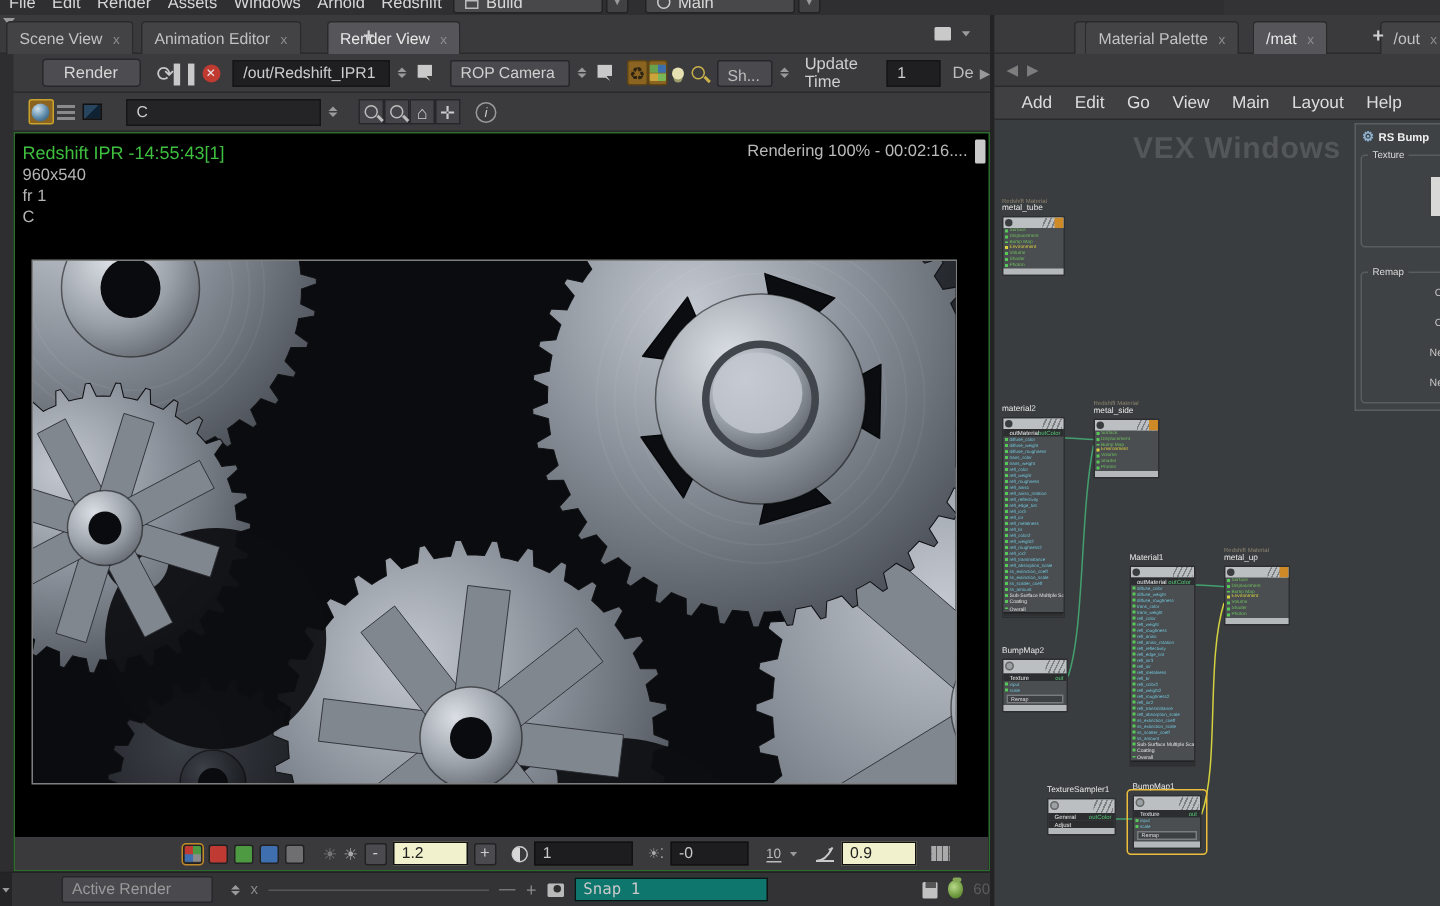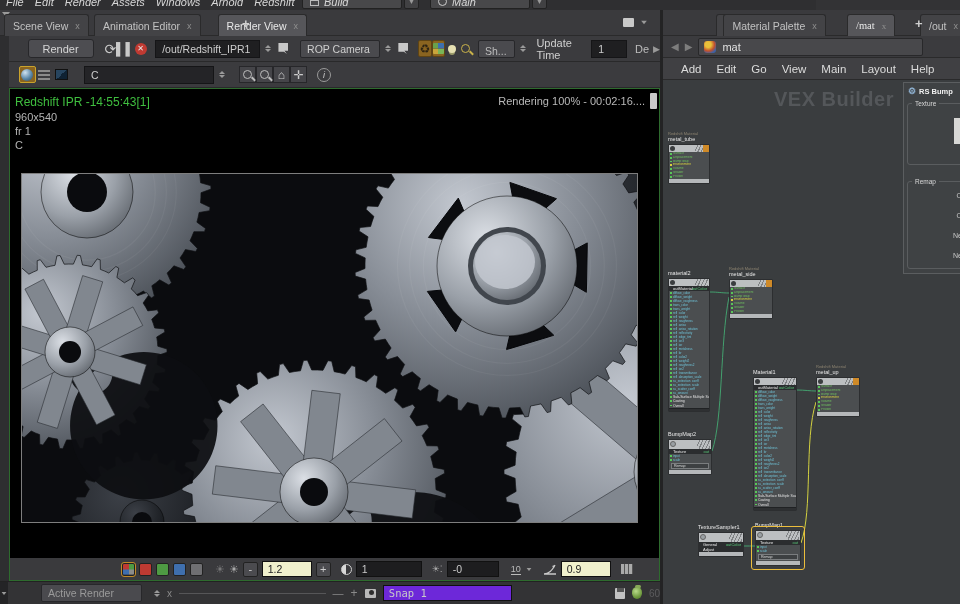--- a/index.html
+++ b/index.html
@@ -1,21 +1,21 @@
 <!DOCTYPE html>
 <html><head>
 <meta charset="utf-8">
 <style>
   * { margin:0; padding:0; box-sizing:border-box; }
   html,body { width:960px; height:604px; overflow:hidden; background:#2c2c2e;
     font-family:"Liberation Sans", sans-serif; }
   #app { position:relative; width:960px; height:604px; background:#333335; }
 
   
-  #menubar { position:absolute; left:0; top:0; width:816px; height:10px; background:#2f2f31; overflow:hidden;font-style:italic; }
+  #menubar { position:absolute; left:0; top:0; width:816px; height:10px; background:#2f2f31; overflow:hidden; }
   #menubar .mrow { position:absolute; left:6px; top:-6px; display:flex; gap:11px; height:16px; align-items:center;
     color:#d6d6d6; font-size:11px; }
   .mb-box { position:absolute; top:-6px; height:15px; background:#48484a; border:1px solid #222;
     border-radius:2px; color:#d8d8d8; font-size:11px; display:flex; align-items:center; gap:5px; padding:0 7px; }
   .mb-arrow { position:absolute; top:-6px; width:15px; height:15px; background:#414143; border:1px solid #222;
     color:#999; font-size:7px; display:flex; align-items:center; justify-content:center; border-radius:2px;}
   .winicon { width:9px; height:8px; border:1px solid #bbb; border-top:3px solid #bbb; }
   .globeicon { width:9px; height:9px; border:1px solid #ccc; border-radius:50%; position:relative; }
 
   
@@ -404,21 +404,21 @@
       </span>
       <span class="spin">
           <i class="u"></i>
           <i class="d"></i>
         </span>
       <span style="color:#8a8a8a;font-size:10px;">x</span>
       <span id="snapline"></span>
       <span style="color:#8a8a8a;font-size:11px;">—</span>
       <span style="color:#8a8a8a;font-size:12px;">+</span>
       <span class="camicon"></span>
-      <span class="dfield mono" style="width:148px;background:#6d28d9;">
+      <span class="dfield mono" style="width:148px;background:#0f766e;">
         <span>Snap 1</span>
       </span>
       <span class="diskicon" style="margin-left:96px;"></span>
       <span class="bagicon"></span>
       <span style="color:#5c5c5e;font-size:10px;">60</span>
     </div>
   </div>
 
   <div id="splitter"></div>
 
@@ -426,51 +426,47 @@
     <div class="tabbar">
       <div id="right-tabs">
           <div class="tab" style="left: 20px; margin-left: 33px;">
             <span>/obj</span>
             <span class="x">x</span>
           </div>
           <div class="tab" style="left: 60.4px;">
             <span>Material Palette</span>
             <span class="x">x</span>
           </div>
-          <div class="tab active" style="left: 184px; font-family: Liberation Serif, serif;">
+          <div class="tab active" style="left: 172px;">
             <span>/mat</span>
             <span class="x">x</span>
           </div>
           <div class="tab" style="left: 257px;">
             <span>/out</span>
             <span class="x">x</span>
           </div>
         </div>
       <span class="tab-plus" style="left:252px;">+</span>
     </div>
     <div id="pathbar">
       <span class="nav-ar">◀</span>
       <span class="nav-ar">▶</span>
-      <div id="pathfield">
-        <span class="shaderball"></span>
-        <span>mat</span>
-      </div>
     </div>
     <div id="netmenu">
         <span>Add</span>
         <span>Edit</span>
         <span>Go</span>
         <span>View</span>
         <span>Main</span>
         <span>Layout</span>
         <span>Help</span>
       </div>
 
     <div id="network">
-      <div id="watermark">VEX Builder</div>
+      <div id="watermark">VEX Windows</div>
       <svg id="wires" width="297" height="524" style="position:absolute;left:0;top:0;">
           <path d="M47,212 C56,212 58,213 66,213" stroke="#43a06e" fill="none" stroke-width="1"></path>
           <path d="M49,371 C60,340 57,262 66,217" stroke="#43a06e" fill="none" stroke-width="1"></path>
           <path d="M134,310 C142,310 147,311 153,311" stroke="#43a06e" fill="none" stroke-width="1"></path>
           <path d="M81,466 C85,466 88,466 92,466" stroke="#43a06e" fill="none" stroke-width="1"></path>
           <path d="M138,463 C150,430 141,360 153,322" stroke="#d3d13f" fill="none" stroke-width="1"></path>
         </svg>
       <div id="nodes-layer" style="position:absolute;left:0;top:0;width:100%;height:100%;">
           <div class="nlabel" style="left: 5px; top: 51px;">Redshift Material</div>
           <div class="nname" style="left: 5px; top: 56px;">metal_tube</div>

